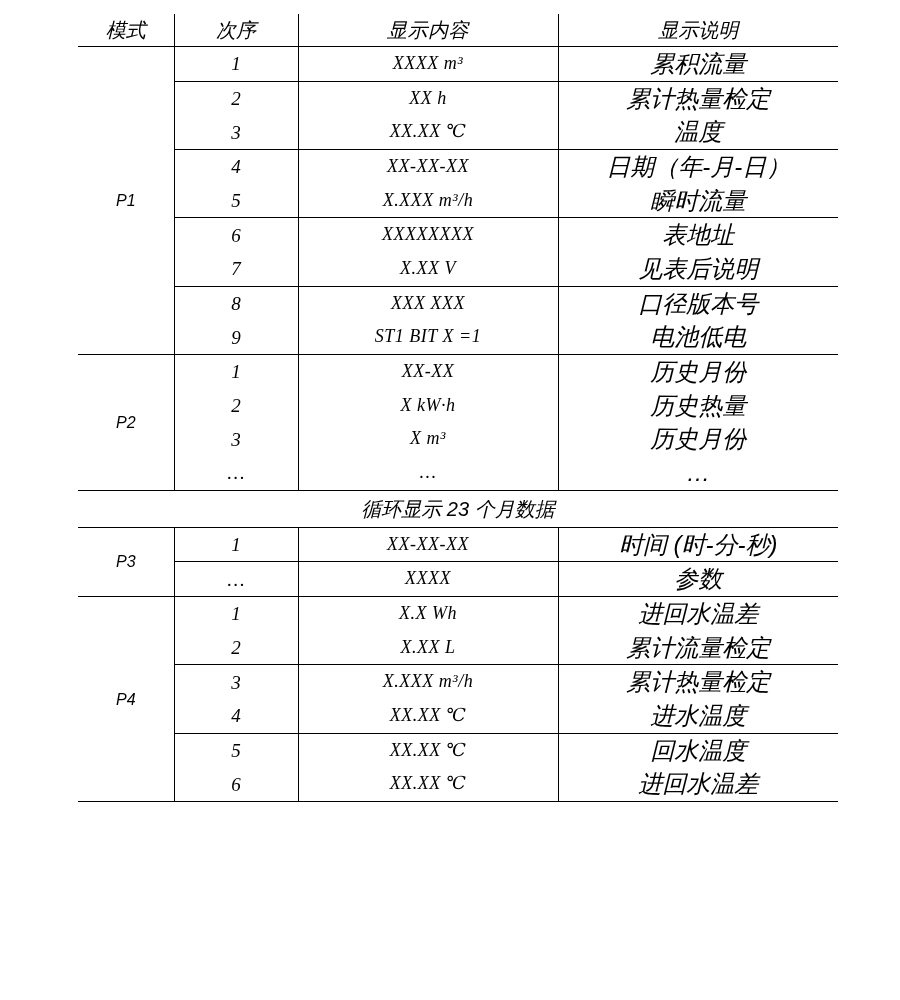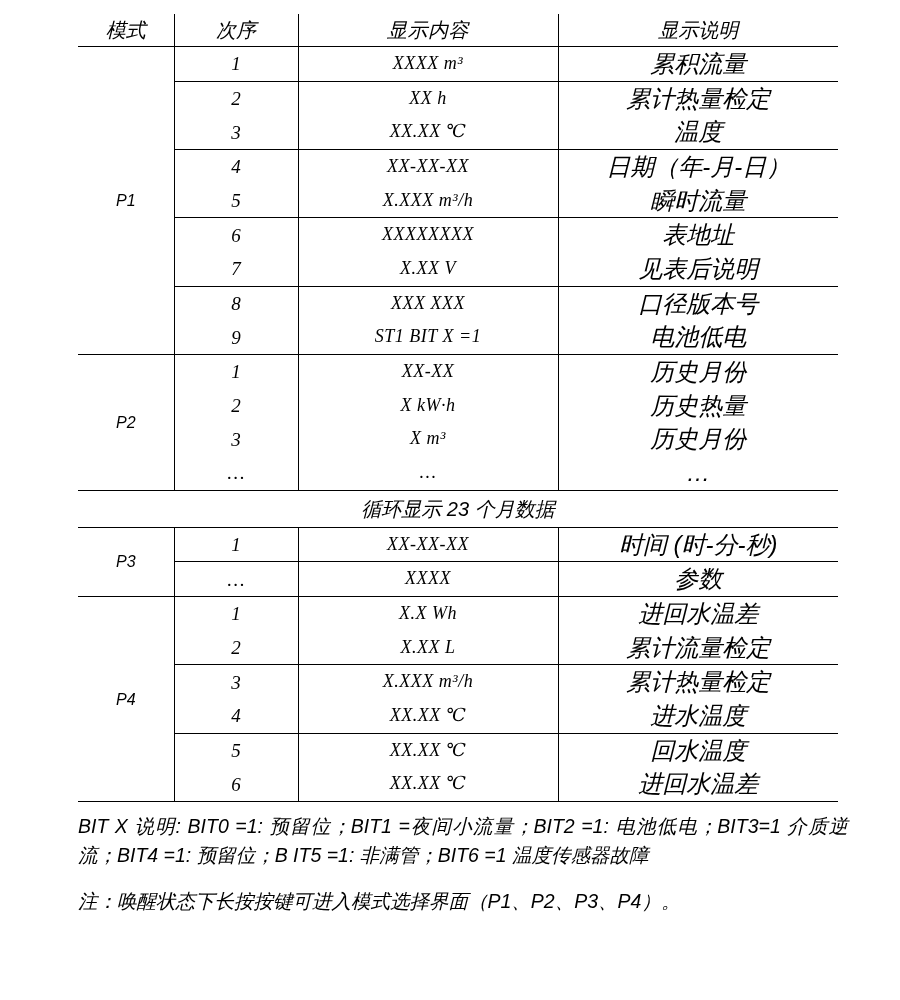--- a/index.html
+++ b/index.html
@@ -220,18 +220,14 @@
       <tr>
         <td class="seq">6</td>
         <td class="disp">XX.XX ℃</td>
         <td class="desc sans">进回水温差</td>
       </tr>
     </tbody>
   </table>
 
   <div class="bottom-rule"></div>
 
-  <div class="notes">
-    <p class="sans">BIT X 说明: BIT0 =1: 预留位；BIT1 =夜间小流量；BIT2 =1: 电池低电；BIT3=1 介质逆流；BIT4 =1: 预留位；B IT5 =1: 非满管；BIT6 =1 温度传感器故障</p>
-    <p class="sans">注：唤醒状态下长按按键可进入模式选择界面（P1、P2、P3、P4）。</p>
-  </div>
 
 </div>
 
 </body></html>

